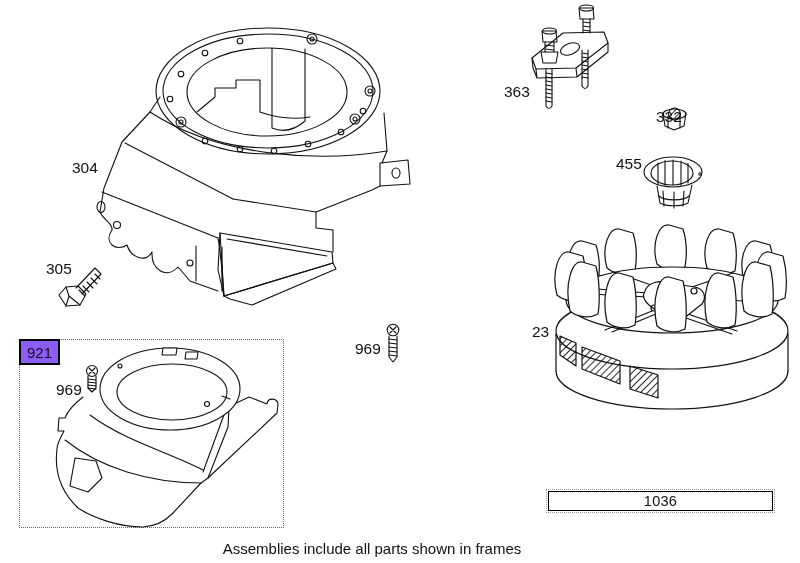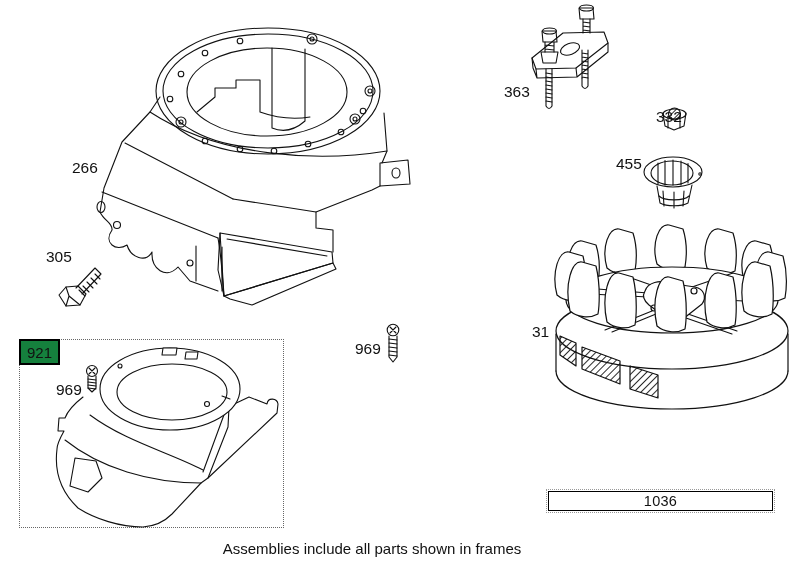--- a/index.html
+++ b/index.html
@@ -3,21 +3,21 @@
 <meta charset="utf-8">
 <style>
   html,body{margin:0;padding:0;background:#fff;}
   #page{position:relative;width:800px;height:563px;background:#ffffff;overflow:hidden;
         font-family:"Liberation Sans","DejaVu Sans",sans-serif;color:#111;}
   #art{position:absolute;left:0;top:0;}
   .callout{position:absolute;font-size:15.5px;color:#111;white-space:nowrap;}
   .frame{position:absolute;left:19px;top:339px;width:263px;height:187px;
          border:1px dotted #666;background:transparent;}
   .frame-tag{position:absolute;left:19px;top:339px;width:37px;height:22px;
-             background:#15803d;border:2px solid #000;display:flex;align-items:center;
+             background:#8b5cf6;border:2px solid #000;display:flex;align-items:center;
              justify-content:center;font-size:15px;}
   .emissions-outer{position:absolute;left:546px;top:489px;width:229px;height:24px;
              border:1px dotted #999;box-sizing:border-box;padding:1px;}
   .emissions-inner{width:100%;height:100%;box-sizing:border-box;border:1px solid #000;
              display:flex;align-items:center;justify-content:center;gap:14px;
              font-size:14.5px;letter-spacing:.3px;}
   .caption{position:absolute;left:0;top:540px;width:744px;text-align:center;
            font-size:15px;}
 </style>
 </head>
@@ -201,26 +201,26 @@
 
       <g>
         <circle cx="92" cy="371" r="5.5"></circle>
         <path d="M89,368 L95,374 M95,368 L89,374"></path>
         <path d="M88,376 L88,388 L92,392 L96,388 L96,376"></path>
         <path d="M88,379 L96,380 M88,382 L96,383 M88,385 L96,386 M88,388 L96,389"></path>
       </g>
     </g>
   </svg>
 
-  <div class="callout" style="left:72px;top:159px">266</div>
-  <div class="callout" style="left:46px;top:248px">305</div>
+  <div class="callout" style="left:72px;top:159px">304</div>
+  <div class="callout" style="left:46px;top:260px">305</div>
   <div class="callout" style="left:504px;top:83px">363</div>
   <div class="callout" style="left:656px;top:108px">332</div>
   <div class="callout" style="left:616px;top:155px">455</div>
-  <div class="callout" style="left:532px;top:323px">31</div>
+  <div class="callout" style="left:532px;top:323px">23</div>
   <div class="callout" style="left:355px;top:340px">969</div>
   <div class="callout" style="left:56px;top:381px">969</div>
 
   <div class="frame-tag">
     <span>921</span>
   </div>
 
   <div class="emissions-outer">
     <div class="emissions-inner">
       <span>1036</span>

